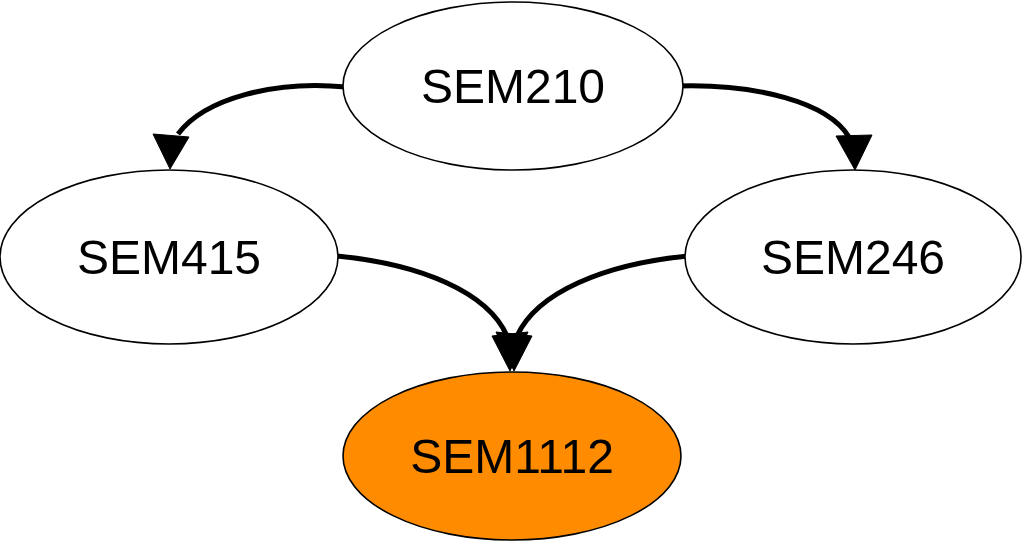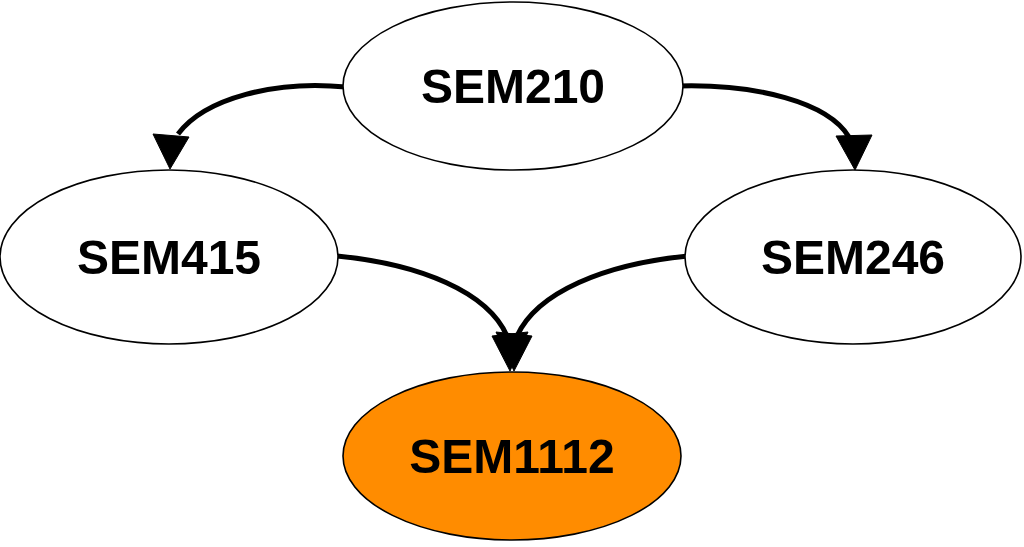--- a/index.html
+++ b/index.html
@@ -7,21 +7,20 @@
     padding: 0;
     width: 1024px;
     height: 547px;
     background: #ffffff;
     overflow: hidden;
   }
   .canvas {
     width: 1004px;
     height: 547px;
     position: relative;
-    font-weight: bold;
   }
   svg {
     display: block;
   }
   .node-ellipse {
     stroke: #000000;
     stroke-width: 1.6;
   }
   .node-label {
     font-family: "Liberation Sans", "DejaVu Sans", sans-serif;

